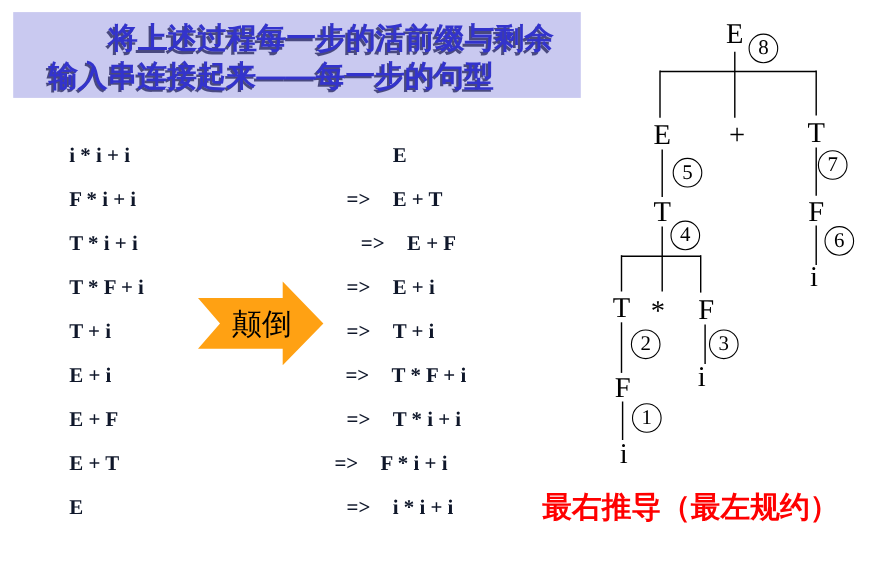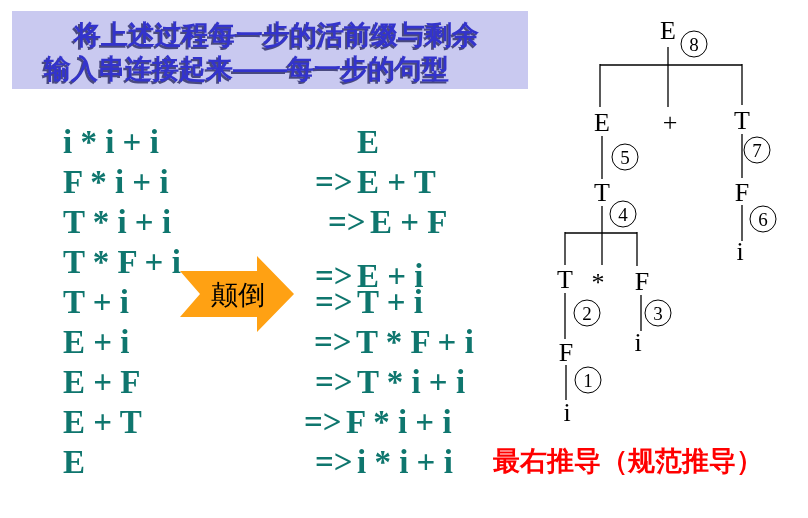--- a/index.html
+++ b/index.html
@@ -3,24 +3,24 @@
 <meta charset="utf-8">
 <style>
   html,body{margin:0;padding:0;}
   body{width:808px;height:518px;position:relative;background:#ffffff;overflow:hidden;
        font-family:"Liberation Serif",serif;}
   .title-box{position:absolute;left:12px;top:11px;width:516px;height:78px;
        background:var(--title-bg);color:var(--title-text);
        font-family:"Liberation Sans",sans-serif;font-weight:bold;font-size:27px;
        line-height:34px;padding-top:7px;box-sizing:border-box;
        text-shadow:-2px 2px 0 rgba(30,30,90,0.75);}
-  .title-line1{padding-left:62px;white-space:nowrap;}
+  .title-line1{padding-left:62px;white-space:nowrap;text-align:center;}
   .title-line2{padding-left:6px;white-space:nowrap;margin-left:26px;}
-  .row{position:absolute;transform:translateY(-50%);font-weight:bold;font-size:33px;
-       white-space:pre;color:#0f766e;}
+  .row{position:absolute;transform:translateY(-50%);font-weight:bold;font-size:19px;
+       white-space:pre;color:#0f172a;}
   .rrow .arr{display:inline-block;width:42px;}
   .svg-overlay{position:absolute;left:0;top:0;pointer-events:none;}
   .node{position:absolute;transform:translate(-50%,-50%);font-size:26px;color:#000;
        font-family:"Liberation Serif",serif;white-space:nowrap;}
   .badge{position:absolute;transform:translate(-50%,-50%);width:25px;height:25px;
        border:1.5px solid #000;border-radius:50%;display:flex;align-items:center;
        justify-content:center;font-size:19px;color:#000;
        font-family:"Liberation Serif",serif;background:transparent;}
   .arrow-label{position:absolute;transform:translate(-50%,-50%);
        font-family:"Liberation Sans",sans-serif;font-weight:normal;font-size:27px;color:#000;}
@@ -42,21 +42,21 @@
 <div class="row" style="left:63px;top:262px">T * F + i</div>
 <div class="row" style="left:63px;top:302px">T + i</div>
 <div class="row" style="left:63px;top:342px">E + i</div>
 <div class="row" style="left:63px;top:382px">E + F</div>
 <div class="row" style="left:63px;top:422px">E + T</div>
 <div class="row" style="left:63px;top:462px">E</div>
 
 <div class="row rrow" style="left:315px;top:142px"><span class="arr"></span><span>E</span></div>
 <div class="row rrow" style="left:315px;top:182px"><span class="arr">=&gt;</span><span>E + T</span></div>
 <div class="row rrow" style="left:328px;top:222px"><span class="arr">=&gt;</span><span>E + F</span></div>
-<div class="row rrow" style="left:315px;top:276px"><span class="arr">=&gt;</span><span>E + i</span></div>
+<div class="row rrow" style="left:315px;top:262px"><span class="arr">=&gt;</span><span>E + i</span></div>
 <div class="row rrow" style="left:315px;top:302px"><span class="arr">=&gt;</span><span>T + i</span></div>
 <div class="row rrow" style="left:314px;top:342px"><span class="arr">=&gt;</span><span>T * F + i</span></div>
 <div class="row rrow" style="left:315px;top:382px"><span class="arr">=&gt;</span><span>T * i + i</span></div>
 <div class="row rrow" style="left:304px;top:422px"><span class="arr">=&gt;</span><span>F * i + i</span></div>
 <div class="row rrow" style="left:315px;top:462px"><span class="arr">=&gt;</span><span>i * i + i</span></div>
 
 <svg class="svg-overlay" width="808" height="518" viewBox="0 0 808 518">
   <polygon points="180,271 257,271 257,256 294,294 257,332 257,317 180,317 200,294" style="fill:var(--accent-orange)"></polygon>
   <g stroke="#000000" stroke-width="1.3">
     <line x1="668" y1="47" x2="668" y2="65"></line>
@@ -97,14 +97,14 @@
 <div class="badge" style="left:694px;top:44px">8</div>
 <div class="badge" style="left:625px;top:157px">5</div>
 <div class="badge" style="left:757px;top:150px">7</div>
 <div class="badge" style="left:623px;top:214px">4</div>
 <div class="badge" style="left:763px;top:219px">6</div>
 <div class="badge" style="left:587px;top:313px">2</div>
 <div class="badge" style="left:658px;top:313px">3</div>
 <div class="badge" style="left:588px;top:380px">1</div>
 
 <div class="footer">
-  <div>最右推导（规范推导）</div>
+  <div>最右推导（最左规约）</div>
 </div>
 
 </body></html>

